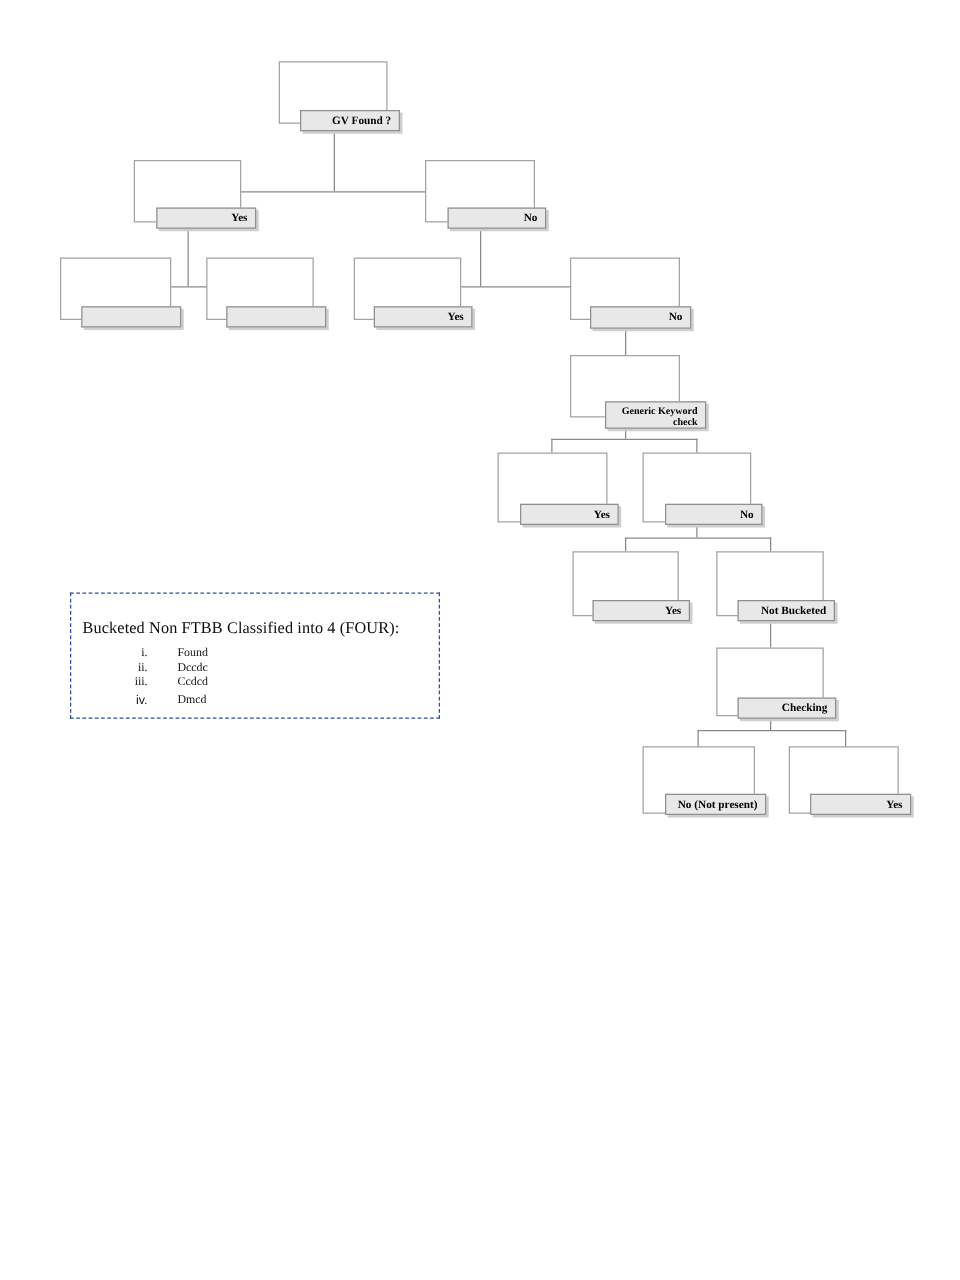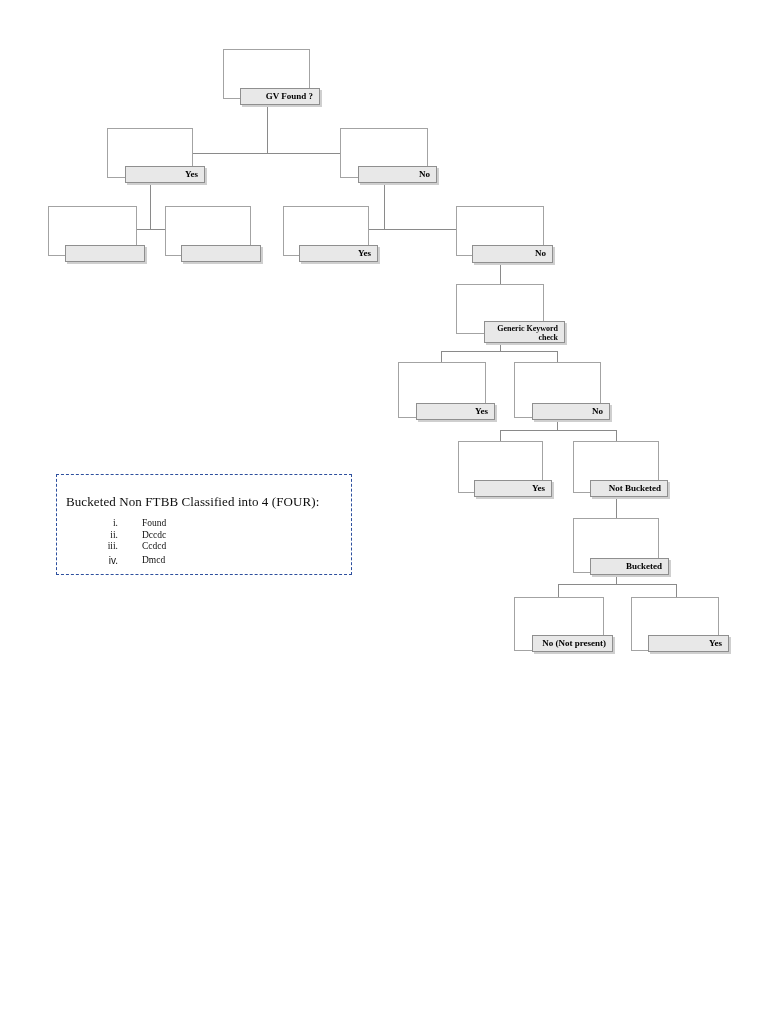--- a/index.html
+++ b/index.html
@@ -87,21 +87,21 @@
   <div class="nlabel" style="left:358px;top:166px;width:79px;height:17px;">No</div>
   <div class="nlabel" style="left:65px;top:245px;width:80px;height:17px;"></div>
   <div class="nlabel" style="left:181px;top:245px;width:80px;height:17px;"></div>
   <div class="nlabel" style="left:299px;top:245px;width:79px;height:17px;">Yes</div>
   <div class="nlabel" style="left:472px;top:245px;width:81px;height:18px;">No</div>
   <div class="nlabel twoline" style="left:472px;top:321px;width:81px;height:22px;">Generic Keyword check</div>
   <div class="nlabel" style="left:416px;top:403px;width:79px;height:17px;">Yes</div>
   <div class="nlabel" style="left:532px;top:403px;width:78px;height:17px;">No</div>
   <div class="nlabel" style="left:474px;top:480px;width:78px;height:17px;">Yes</div>
   <div class="nlabel" style="left:590px;top:480px;width:78px;height:17px;">Not Bucketed</div>
-  <div class="nlabel" style="left:590px;top:558px;width:79px;height:17px;">Bucketed</div>
+  <div class="nlabel" style="left:590px;top:558px;width:79px;height:17px;">Checking</div>
   <div class="nlabel" style="left:532px;top:635px;width:81px;height:17px;">No (Not present)</div>
   <div class="nlabel" style="left:648px;top:635px;width:81px;height:17px;">Yes</div>
 
   <div class="notebox">
     <div class="notetitle">Bucketed Non FTBB Classified into 4 (FOUR):</div>
     <div class="notelist">
       <div class="noterow">
         <span class="num">i.</span>
         <span class="txt">Found</span>
       </div>

